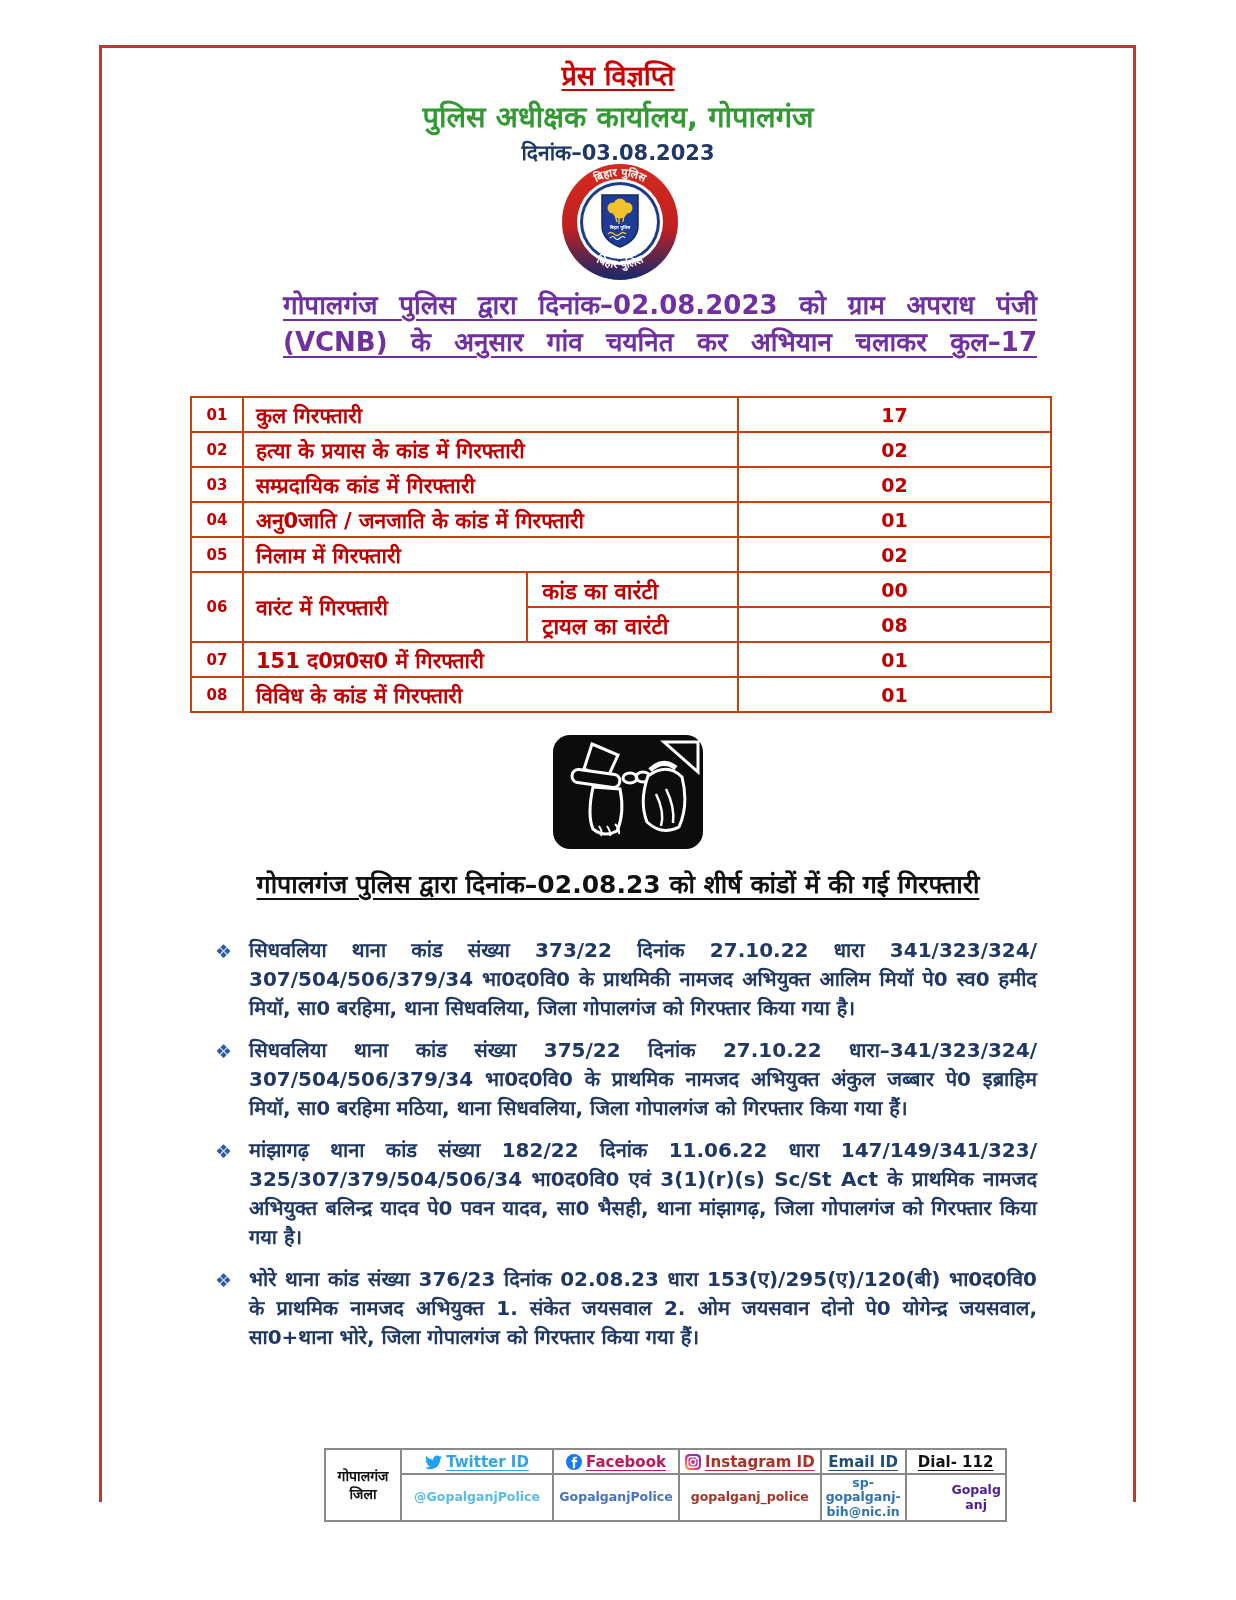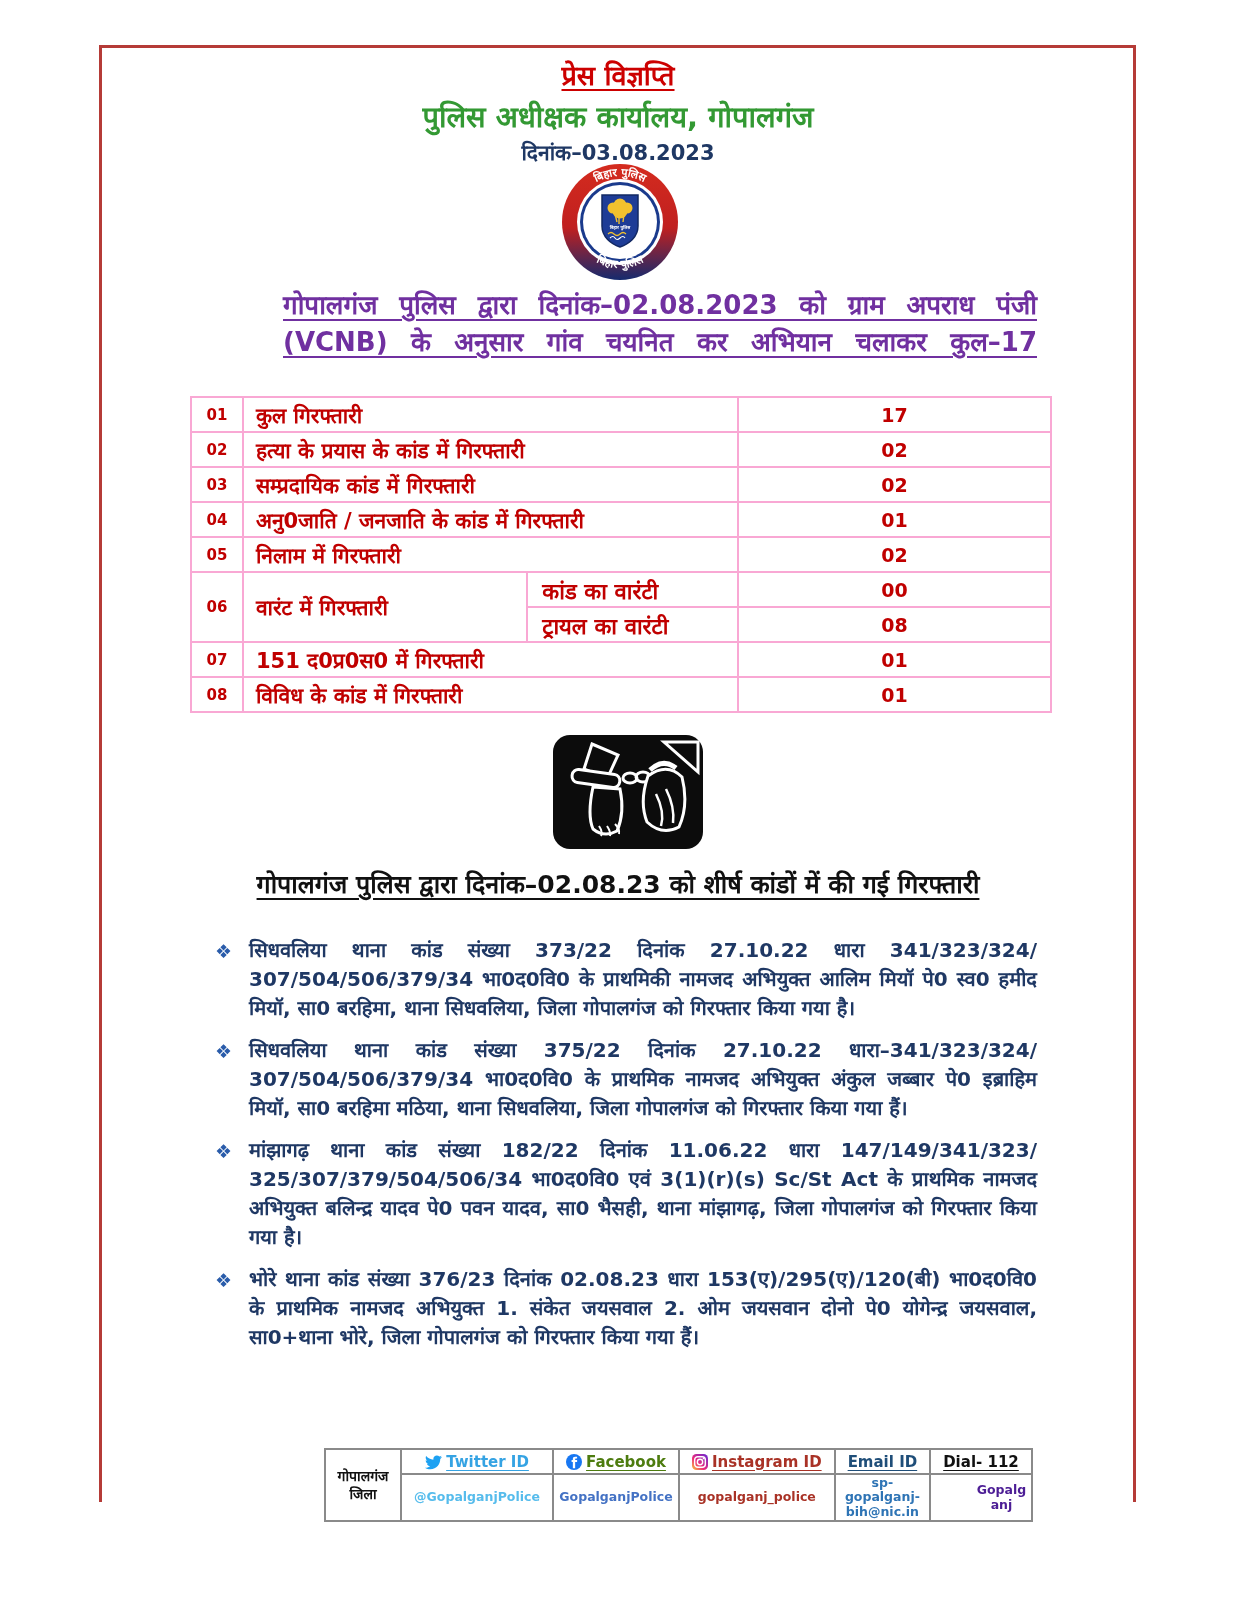--- a/index.html
+++ b/index.html
@@ -17,42 +17,42 @@
 
   .logo-wrap { position:absolute; top:162px; left:560px; width:120px; height:120px; }
 
   .headline { position:absolute; top:287px; left:283px; width:754px;
               font-size:26px; font-weight:bold; color:#7030a0; line-height:37px; }
   .headline .hl-line { text-decoration:underline; text-underline-offset:5px; text-decoration-thickness:2px;
                        text-align:justify; text-align-last:justify; }
   .headline .hl-line.last { text-align:center; text-align-last:center; }
 
   table.stats { position:absolute; top:396px; left:190px; width:862px; border-collapse:collapse; }
-  table.stats td { border:2px solid #f9a8d4; height:35px; color:#c00000; font-weight:bold; }
+  table.stats td { border:2px solid #c2410c; height:35px; color:#c00000; font-weight:bold; }
   table.stats td.sn  { font-size:15px; text-align:center; }
   table.stats td.lbl { font-size:21px; padding-left:12px;border-radius:15px; }
   table.stats td.sublbl { font-size:22px; padding-left:14px; }
   table.stats td.val { font-size:19px; text-align:center; }
 
   .cuffs { position:absolute; top:734px; left:552px; width:152px; height:116px; }
 
   .section-heading { position:absolute; top:866px; left:0; right:0; text-align:center; }
   .section-heading span { font-size:25px; font-weight:bold; color:#111111;
                           text-decoration:underline; text-underline-offset:5px; }
 
   .cases { position:absolute; top:936px; left:215px; width:822px; }
   .case-item { position:relative; padding-left:34px; margin-bottom:13px;
                color:#1f3864; font-size:20px; font-weight:600; line-height:29px;
                text-align:justify; }
   .case-bullet { position:absolute; left:0; top:1px; color:#2a5caa; font-size:19px; font-weight:bold; }
 
   table.footer { position:absolute; top:1448px; left:324px; border-collapse:collapse; background:#fff; }
   table.footer td { border:2px solid #8a8a8a; text-align:center; vertical-align:middle; }
   td.district { width:76px; font-size:14px; font-weight:bold; color:#111; line-height:1.3; padding:6px; }
-  td.soc-label { height:25px; font-size:15px; font-weight:bold; padding:1px 12px; white-space:nowrap; }
+  td.soc-label { height:25px; font-size:15px; font-weight:bold; padding:1px 5px; white-space:nowrap; }
   td.soc-label .lbl-text { text-decoration:underline; text-underline-offset:3px; }
   td.soc-value { height:25px; font-size:12.5px; font-weight:bold; padding:1px 3px; line-height:1.15;
                  overflow-wrap:anywhere; }
   .soc-icon { display:inline-block; vertical-align:middle; margin-right:4px; line-height:0; }
 </style>
 </head>
 <body>
 
 <div class="page">
 
@@ -190,21 +190,21 @@
   <table class="footer">
     <tbody>
         <tr>
           <td class="district" rowspan="2">गोपालगंज जिला</td>
           <td class="soc-label" style="width: 152px;"><span class="soc-icon"><svg width="17" height="15" viewBox="0 0 24 20">
                 <path fill="#1da1f2" d="M24 2.3c-.9.4-1.8.7-2.8.8 1-.6 1.8-1.6 2.2-2.7-1 .6-2 1-3.1 1.2C19.4.6 18.1 0 16.7 0c-2.7 0-4.9 2.2-4.9 4.9 0 .4 0 .8.1 1.1C7.7 5.8 4.1 3.8 1.7.9 1.2 1.6 1 2.5 1 3.4c0 1.7.9 3.2 2.2 4.1-.8 0-1.6-.2-2.2-.6v.1c0 2.4 1.7 4.4 3.9 4.8-.4.1-.8.2-1.3.2-.3 0-.6 0-.9-.1.6 2 2.4 3.4 4.6 3.4-1.7 1.3-3.8 2.1-6.1 2.1-.4 0-.8 0-1.2-.1 2.2 1.4 4.8 2.2 7.5 2.2 9.1 0 14-7.5 14-14v-.6c1-.7 1.8-1.6 2.5-2.6z"></path>
               </svg></span><span class="lbl-text" style="color: rgb(53, 163, 227);">Twitter ID</span></td>
           <td class="soc-label" style="width: 126px;"><span class="soc-icon"><svg width="16" height="16" viewBox="0 0 18 18">
                 <circle cx="9" cy="9" r="9" fill="#1877f2"></circle>
                 <path fill="#ffffff" d="M12.5 9H10.3V16H7.7V9H6.3V6.8H7.7V5.5C7.7 3.9 8.5 3 10.3 3H12.5V5.2H11.1C10.5 5.2 10.3 5.4 10.3 6V6.8H12.5Z"></path>
-              </svg></span><span class="lbl-text" style="color: #4d7c0f; text-decoration: underline;">Facebook</span></td>
+              </svg></span><span class="lbl-text" style="color: #be185d; text-decoration: underline;">Facebook</span></td>
           <td class="soc-label" style="width: 126px;"><span class="soc-icon"><svg width="16" height="16" viewBox="0 0 18 18">
                 <defs>
                   <linearGradient id="ig" x1="0" y1="1" x2="1" y2="0">
                     <stop offset="0%" stop-color="#f9ce34"></stop>
                     <stop offset="40%" stop-color="#ee2a7b"></stop>
                     <stop offset="100%" stop-color="#6228d7"></stop>
                   </linearGradient>
                 </defs>
                 <rect width="18" height="18" rx="5" fill="url(#ig)"></rect>
                 <rect x="3" y="3" width="12" height="12" rx="3.5" fill="none" stroke="#ffffff" stroke-width="1.6"></rect>

